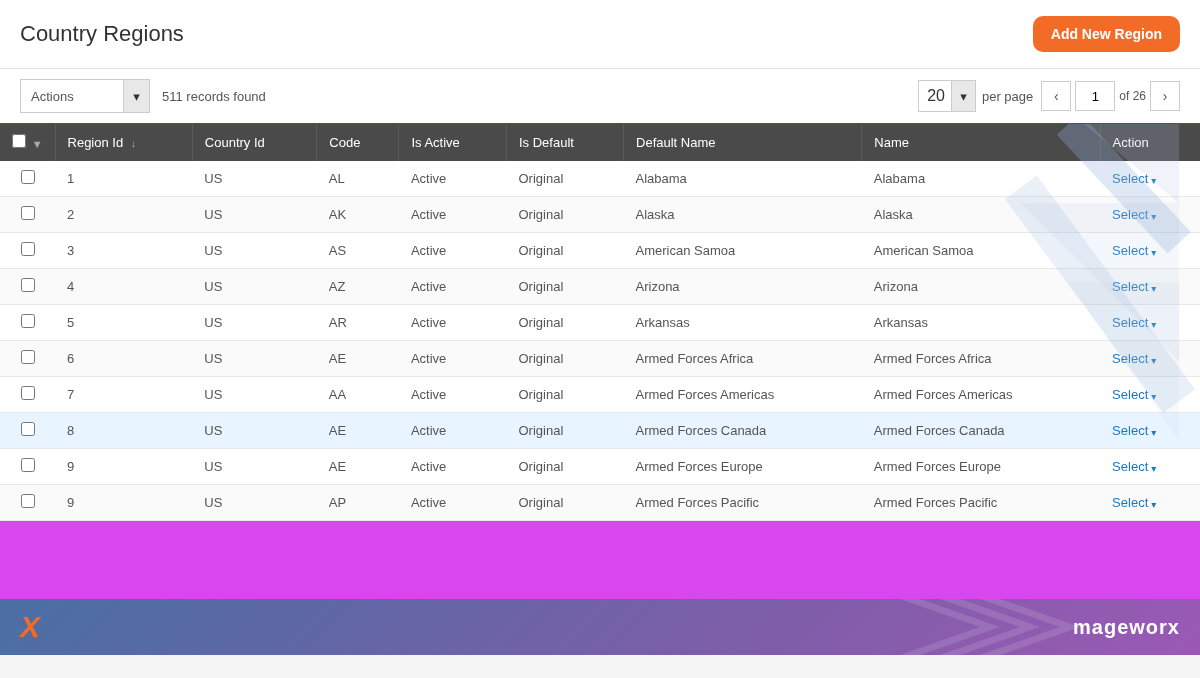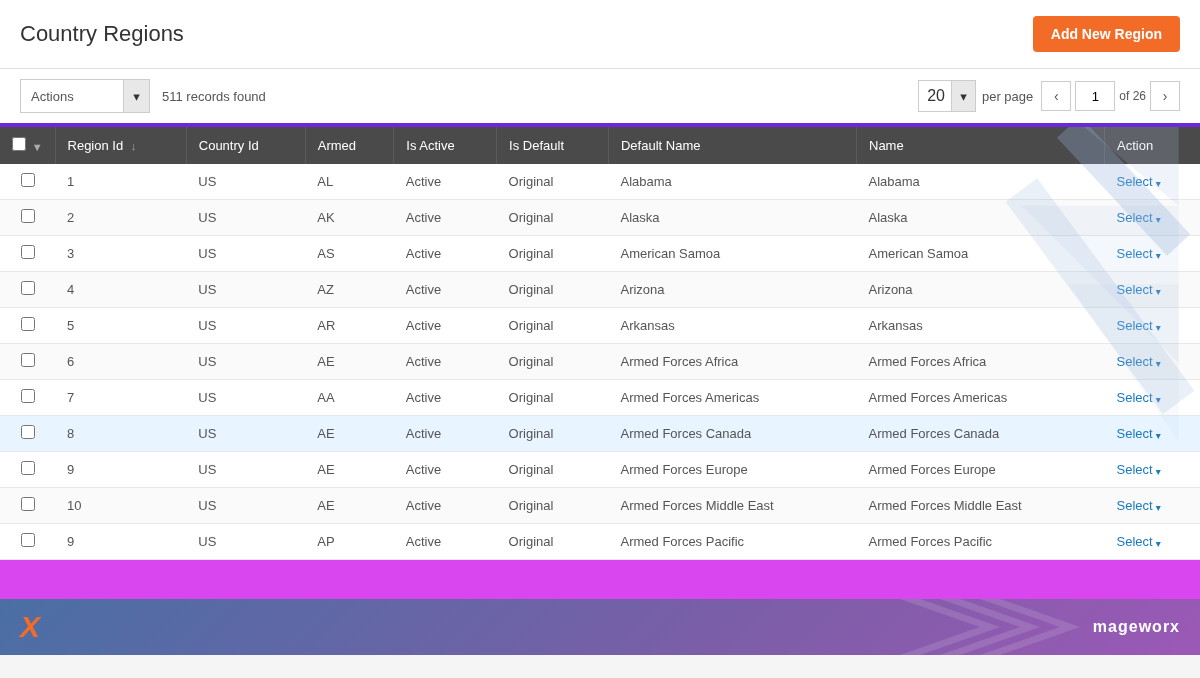--- a/index.html
+++ b/index.html
@@ -3,24 +3,24 @@
   <meta charset="utf-8">
   <style>
     * { box-sizing: border-box; margin: 0; padding: 0; }
     body { font-family: Arial, sans-serif; font-size: 13px; background: #f5f5f5; color: #333; width: 1200px; height: 678px; overflow: hidden; }
 
     .page-wrapper { width: 1200px; height: 655px; display: flex; flex-direction: column; background: #d946ef; }
 
     
     .page-header { padding: 16px 20px; display: flex; align-items: center; justify-content: space-between; background: #fff; border-bottom: 1px solid #e0e0e0; }
     .page-title { font-size: 22px; font-weight: 300; color: #333; }
-    .add-new-btn { background: #f26b27; color: #fff; border: none; padding: 10px 18px; font-size: 14px; cursor: pointer; border-radius: 4px; font-weight: bold; }
-
-    
-    .toolbar { padding: 10px 20px; display: flex; align-items: center; justify-content: space-between; background: #fff; border-bottom: 4px solid #6d28d9; }
+    .add-new-btn { background: #f26b27; color: #fff; border: none; padding: 10px 18px; font-size: 14px; cursor: pointer; border-radius: 10px; font-weight: bold; }
+
+    
+    .toolbar { padding: 10px 20px; display: flex; align-items: center; justify-content: space-between; background: #fff; border-bottom: 1px solid #6d28d9; }
     .toolbar-left { display: flex; align-items: center; gap: 12px; }
     .toolbar-right { display: flex; align-items: center; gap: 8px; }
 
     .actions-select { display: flex; align-items: center; border: 1px solid #ccc; background: #fff; padding: 6px 10px; cursor: pointer; min-width: 130px; justify-content: space-between; }
     .actions-select span { font-size: 13px; color: #555; }
     .actions-arrow { width: 26px; height: 32px; background: #e8e8e8; display: flex; align-items: center; justify-content: center; margin: -6px -10px -6px 8px; border-left: 1px solid #ccc; }
 
     .records-count { font-size: 13px; color: #555; }
 
     .per-page-wrapper { display: flex; align-items: center; gap: 6px; }
@@ -53,21 +53,21 @@
     .select-caret { font-size: 10px; }
 
     
     input[type="checkbox"] { width: 14px; height: 14px; cursor: pointer; }
 
     
     .footer-banner { height: 56px; background: linear-gradient(135deg, #4a6fa5 0%, #7b5ea7 60%, #9b59b6 100%); display: flex; align-items: center; justify-content: space-between; padding: 0 20px; position: relative; overflow: hidden; }
     .footer-left { display: flex; align-items: center; gap: 14px; }
     .footer-x-icon { color: #f26b27; font-size: 32px; font-weight: 900; font-style: italic; }
     .footer-text { color: #fff; font-size: 18px; font-weight: 300; }
-    .footer-brand { color: #fff; font-size: 16px; font-weight: bold; letter-spacing: 1px; }
+    .footer-brand { color: #fff; font-size: 20px; font-weight: bold; letter-spacing: 1px; }
 
     
     .table-container { position: relative; }
     .diagonal-overlay { position: absolute; right: 0; top: 0; width: 200px; height: 100%; pointer-events: none; z-index: 1; }
   </style>
 </head>
 <body>
 
 <div class="page-wrapper">
 
@@ -107,21 +107,21 @@
     <div class="table-wrapper">
       <table>
         <thead>
           <tr>
             <th class="th-checkbox">
               <input type="checkbox" style="">
               <span style="margin-left:2px; color:#aaa; font-size:11px;">▼</span>
             </th>
             <th>Region Id <span class="sort-arrow">↓</span></th>
             <th>Country Id</th>
-            <th>Armed</th>
+            <th>Code</th>
             <th>Is Active</th>
             <th>Is Default</th>
             <th>Default Name</th>
             <th>Name</th>
             <th>Action</th>
           </tr>
         </thead>
         <tbody id="table-body">
 
         <tr>
@@ -264,37 +264,20 @@
       <td class="td-checkbox">
         <input type="checkbox" style="">
       </td>
       <td>9</td>
       <td>US</td>
       <td>AE</td>
       <td>Active</td>
       <td>Original</td>
       <td>Armed Forces Europe</td>
       <td>Armed Forces Europe</td>
-      <td>
-        <a href="#" class="select-link">
-          Select <span class="select-caret">▾</span>
-        </a>
-      </td>
-    </tr>
-            <tr>
-      <td class="td-checkbox">
-        <input type="checkbox" style="">
-      </td>
-      <td>10</td>
-      <td>US</td>
-      <td>AE</td>
-      <td>Active</td>
-      <td>Original</td>
-      <td>Armed Forces Middle East</td>
-      <td>Armed Forces Middle East</td>
       <td>
         <a href="#" class="select-link">
           Select <span class="select-caret">▾</span>
         </a>
       </td>
     </tr>
             <tr>
       <td class="td-checkbox">
         <input type="checkbox" style="">
       </td>

